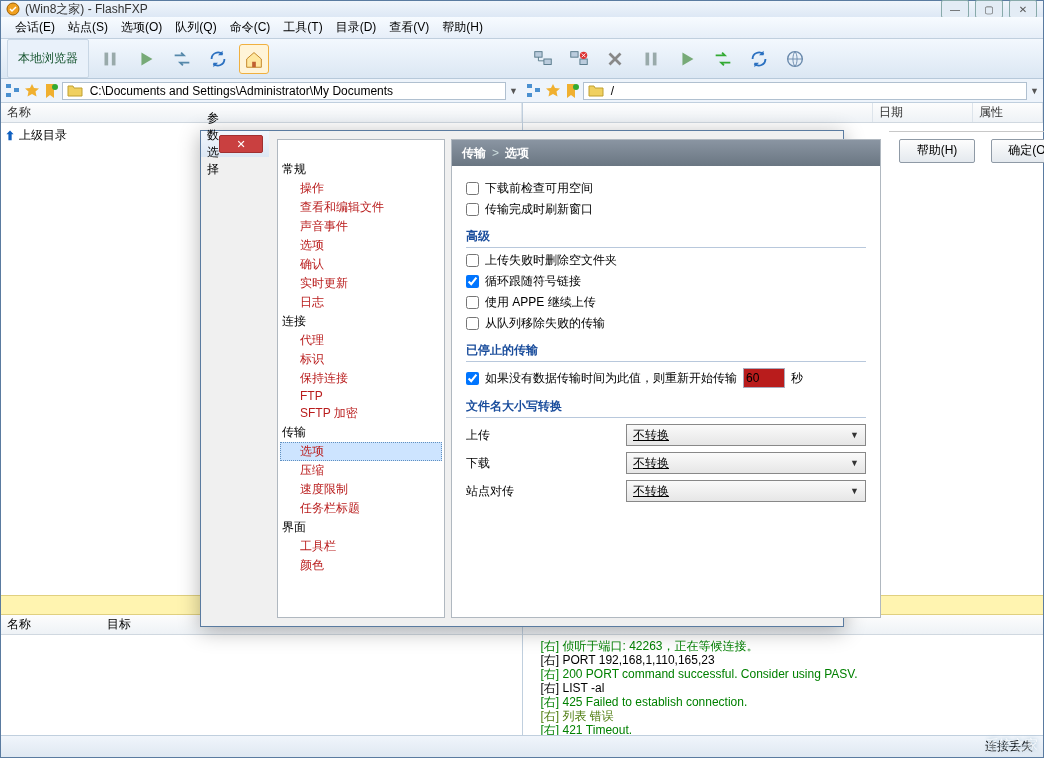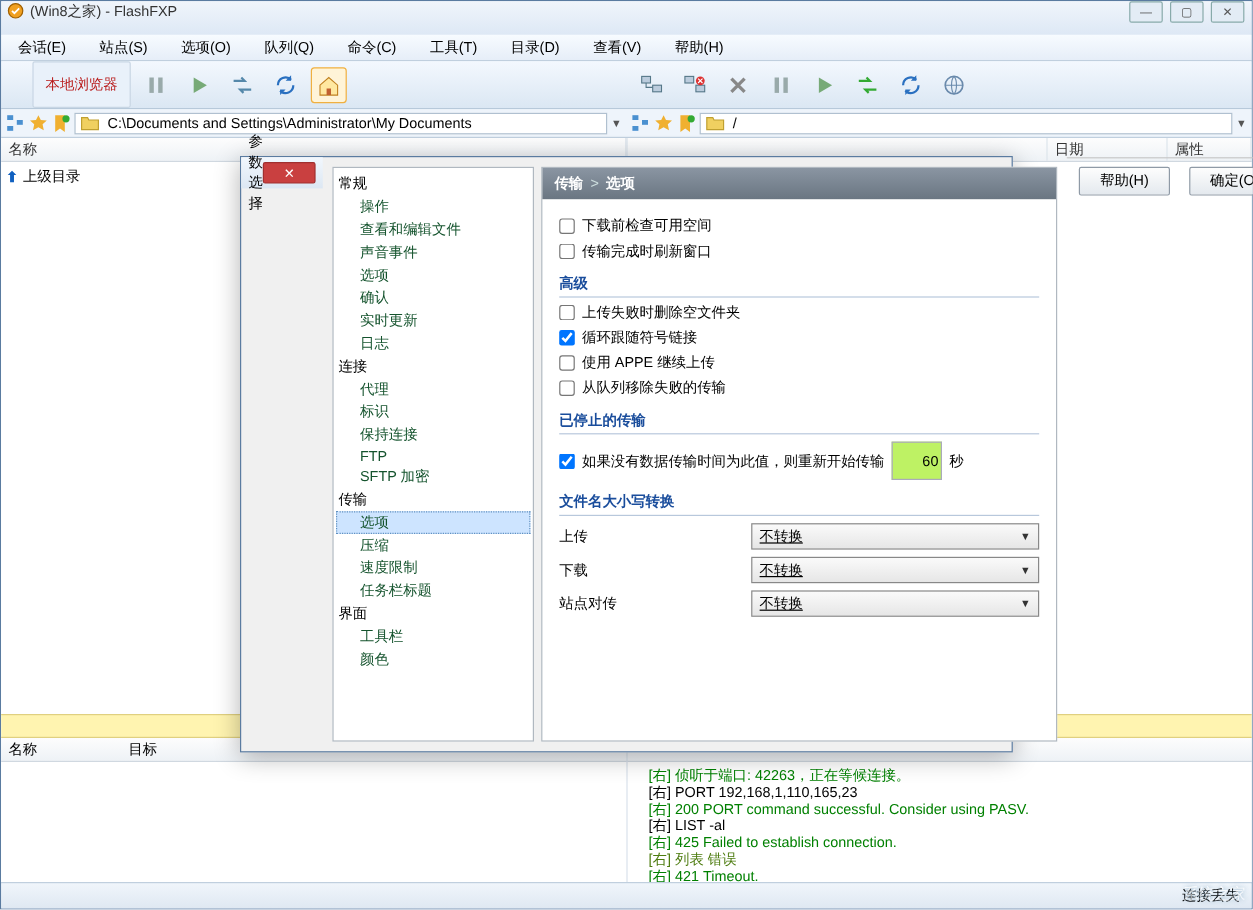--- a/index.html
+++ b/index.html
@@ -1,31 +1,31 @@
 <!DOCTYPE html>
 <html><head>
 <meta charset="utf-8">
 <style>
 * { box-sizing: border-box; margin: 0; padding: 0; font-family: "Microsoft YaHei", "SimSun", Tahoma, sans-serif; font-size: 12px; }
 body { background: #fff; width: 1044px; height: 758px; overflow: hidden; position: relative; }
 
 
 .window { width: 1044px; height: 758px; border: 1px solid #5a7ba0; background: #e8eff7; display: flex; flex-direction: column; }
-.titlebar { height: 28px; background: linear-gradient(#f0f5fb,#dde8f5); display: flex; align-items: flex-start; padding: 0 4px; }
+.titlebar { height: 16px; background: linear-gradient(#f0f5fb,#dde8f5); display: flex; align-items: center; padding: 0 4px; }
 .titlebar .icon { width: 16px; height: 16px; margin-right: 4px; }
 .titlebar .title { flex: 1; color: #333; }
 .win-btns { display: flex; gap: 6px; margin-right: 2px; }
 .win-btn { width: 28px; height: 18px; border: 1px solid #8aa; background: #e3ecf5; border-radius: 2px; display: flex; align-items: center; justify-content: center; font-size: 10px; color: #555; }
 
-.menubar { height: 22px; background: linear-gradient(#f7fbff,#e6eef8); display: flex; align-items: center; padding-left: 8px; gap: 16px; border-bottom: 1px solid #c0cfde; }
+.menubar { height: 22px; background: linear-gradient(#f7fbff,#e6eef8); display: flex; align-items: center; padding-left: 8px; gap: 1px; border-bottom: 1px solid #c0cfde; }
 .menubar span { padding: 2px 6px; cursor: default; }
 
 .toolbar-row { height: 40px; background: linear-gradient(#f3f8fe,#dbe7f3); border-bottom: 1px solid #b7c9da; display: flex; }
 .toolbar-side { flex: 1; display: flex; align-items: center; padding: 0 6px; gap: 6px; }
-.tb-label { background: #e9f1fa; border: 1px solid #c8d6e4; padding: 10px 10px; border-radius: 2px; color: #b91c1c; margin-left: 20px; }
+.tb-label { background: #e9f1fa; border: 1px solid #c8d6e4; padding: 10px 10px; border-radius: 2px; color: #14532d; }
 .tb-btn { width: 30px; height: 30px; display: flex; align-items: center; justify-content: center; border: 1px solid transparent; border-radius: 3px; }
 .tb-btn svg { width: 22px; height: 22px; }
 .tb-home { border: 1px solid #f0b040; background: #fff4d8; }
 
 .pathbar-row { height: 24px; display: flex; border-bottom: 1px solid #c0cfde; background: #eef4fb; }
 .pathbar-side { flex: 1; display: flex; align-items: center; padding: 0 4px; gap: 3px; }
 .path-input { flex: 1; height: 18px; border: 1px solid #b0c0d0; background: #fff; padding: 0 4px; font-family: monospace; font-size: 11px; display: flex; align-items: center; text-align: right; }
 .sm-ico { width: 16px; height: 16px; }
 
 .content-row { flex: 1; display: flex; background: #fff; min-height: 0; }
@@ -48,34 +48,34 @@
 
 .statusbar { height: 22px; background: linear-gradient(#f0f5fb,#dfe8f2); border-top: 1px solid #c0cfde; display: flex; align-items: center; padding: 0 10px; }
 .statusbar .sb-right { margin-left: auto; }
 
 
 .dialog { position: absolute; left: 200px; top: 130px; width: 644px; height: 497px; border: 1px solid #5a7ba0; background: #f0f0f0; box-shadow: 0 4px 20px rgba(0,0,0,.3); display: flex; flex-direction: row; }
 .dlg-title { height: 26px; background: linear-gradient(#f2f7fd,#dce7f3); display: flex; align-items: center; padding: 0 6px; }
 .dlg-title .t { flex: 1; }
 .dlg-close { width: 44px; height: 18px; background: #c94040; border: 1px solid #a03030; border-radius: 2px; color: #fff; display: flex; align-items: center; justify-content: center; font-size: 11px; }
 .dlg-body { flex: 1; display: flex; padding: 8px; gap: 6px; min-height: 0; }
-.tree { width: 168px; border: 1px solid #b0b8c0; background: #fff; padding: 4px 2px; overflow-y: auto; }
+.tree { width: 168px; border: 1px solid #b0b8c0; background: #fff; padding: 20px 2px; overflow-y: auto; }
 .tree-item { padding: 1px 2px; cursor: default; white-space: nowrap; }
 .tree-root { color: #000; }
-.tree-child { padding-left: 20px; color: #14532d; }
+.tree-child { padding-left: 20px; color: #b91c1c; }
 .tree-sel { background: #cde4ff; border: 1px dotted #6090c0; padding: 0 1px; padding-left: 19px; }
 .dlg-right { flex: 1; display: flex; flex-direction: column; border: 1px solid #b0b8c0; background: #fff; min-width: 0; }
 .crumb { height: 26px; background: linear-gradient(#8a95a2,#6a7682); color: #fff; display: flex; align-items: center; padding: 0 10px; font-weight: bold; }
 .crumb .sep { margin: 0 6px; color: #cdd; font-weight: normal; }
 .opts { flex: 1; padding: 10px 14px; overflow-y: auto; }
 .chk-row { display: flex; align-items: center; gap: 6px; margin: 4px 0; }
 .chk-row input { width: 13px; height: 13px; }
 .section-h { color: #1a4d9c; font-weight: bold; margin: 10px 0 4px; border-bottom: 1px solid #b8c8dc; padding-bottom: 2px; }
 .inline-row { display: flex; align-items: center; gap: 6px; margin: 6px 0; }
-.spinner { width: 42px; height: 32px; border: 1px solid #aab; background: #bef264; padding: 0 2px; text-align: right; }
+.spinner { width: 42px; height: 20px; border: 1px solid #aab; background: #b91c1c; padding: 0 2px; text-align: left; }
 .form-row { display: flex; align-items: center; margin: 6px 0; }
 .form-row label { width: 160px; }
 .sel { width: 240px; height: 22px; border: 1px solid #888; background: linear-gradient(#fafafa,#e6e6e6); padding: 0 18px 0 6px; display: flex; align-items: center; position: relative; text-decoration: underline; }
 .sel::after { content: "▼"; position: absolute; right: 6px; font-size: 9px; color: #333; }
 .dlg-buttons { height: 38px; border-top: 1px solid #c8c8c8; display: flex; align-items: center; padding: 0 10px; gap: 8px; }
 .dlg-buttons .spacer { flex: 1; }
 .btn { min-width: 76px; height: 24px; border: 1px solid #8f9aa6; background: linear-gradient(#fdfdfd,#e4e9ee); border-radius: 2px; display: flex; align-items: center; justify-content: center; padding: 0 10px; }
 .btn.disabled { color: #999; }
 
 .watermark { position: absolute; right: 6px; bottom: 4px; color: #fff; opacity: .6; font-size: 13px; text-shadow: 0 0 4px #58a; pointer-events: none; text-align: center; }

